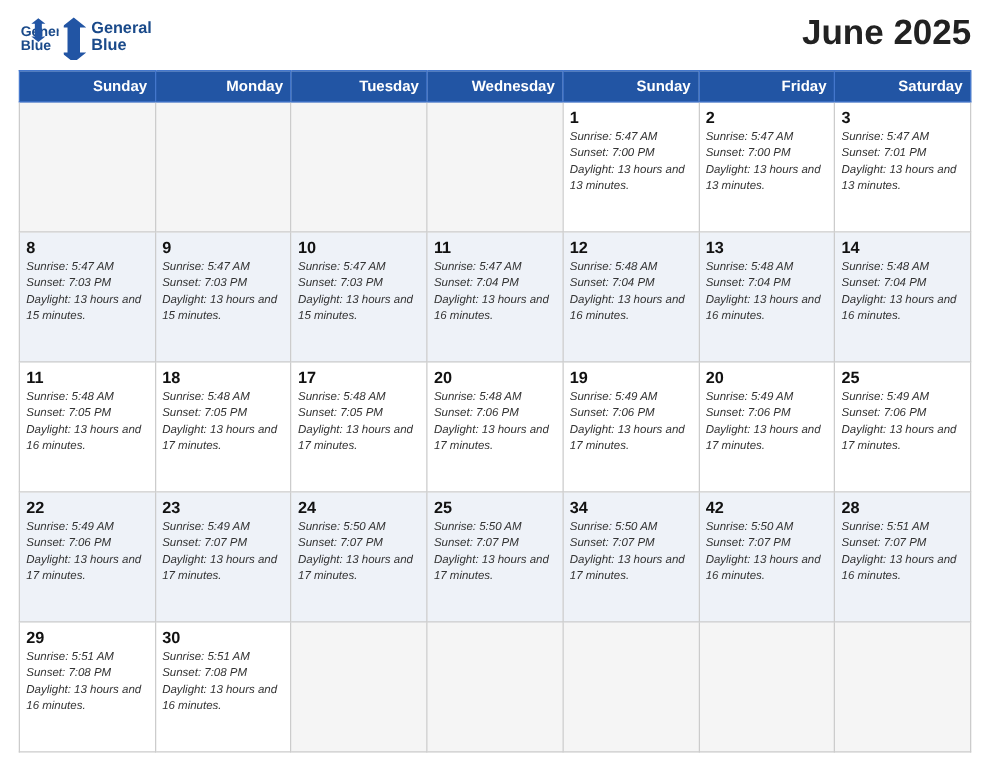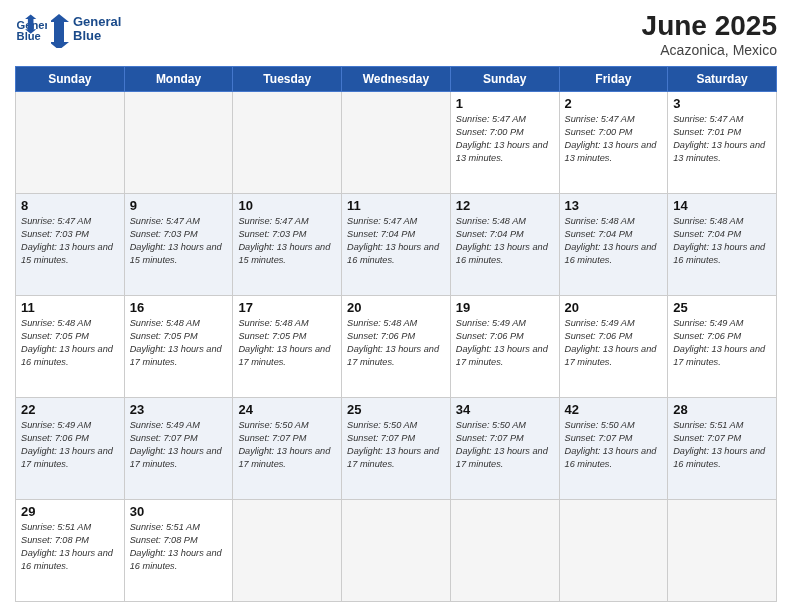--- a/index.html
+++ b/index.html
@@ -26,42 +26,41 @@
     .logo {
       display: flex;
       align-items: center;
       gap: 4px;
     }
     .logo-icon {
       width: 32px;
       height: 32px;
     }
     .title-block {
-      text-align: right;
     }
     .main-title {
       font-size: 28px;
       font-weight: bold;
       color: #222;
     }
     .subtitle {
       font-size: 14px;
       color: #444;
     }
     .calendar {
       width: 100%;
       border-collapse: collapse;
       flex: 1;
     }
     .calendar th {
       background: #2255a4;
       color: #fff;
       font-size: 12px;
       font-weight: bold;
-      text-align: center;
+      text-align: right;
       padding: 5px 6px;
       border: 1px solid #4477cc;
     }
     .calendar td {
       border: 1px solid #ccc;
       vertical-align: top;
       padding: 4px 5px;
       font-size: 9.5px;
       color: #333;
       background: #fff;
@@ -102,21 +101,20 @@
       <div style="display:flex;flex-direction:column;justify-content:center;">
         <svg width="80" height="38">
           <text x="22" y="16" font-size="13" font-weight="bold" fill="#1a4a8a">General</text>
           <text x="22" y="30" font-size="13" font-weight="bold" fill="#1a4a8a">Blue</text>
           <polygon points="8,4 18,12 13,12 13,32 18,32 8,40 -2,32 3,32 3,12 -2,12" fill="#2255a4"></polygon>
         </svg>
       </div>
     </div>
     <div class="title-block">
       <div class="main-title">June 2025</div>
-      <div class="subtitle">Acazonica, Mexico</div>
     </div>
   </div>
 
   <table class="calendar">
     <thead>
       <tr>
         <th>Sunday</th>
         <th>Monday</th>
         <th>Tuesday</th>
         <th>Wednesday</th>
@@ -217,21 +215,21 @@
         <tr>
           <td>
         <span class="day-num">11</span>
         <div class="cell-text">
           Sunrise: 5:48 AM<br>
           Sunset: 7:05 PM<br>
           Daylight: 13 hours and 16 minutes.
         </div>
       </td>
           <td>
-        <span class="day-num">16</span>
+        <span class="day-num">18</span>
         <div class="cell-text">
           Sunrise: 5:48 AM<br>
           Sunset: 7:05 PM<br>
           Daylight: 13 hours and 17 minutes.
         </div>
       </td>
           <td>
         <span class="day-num">17</span>
         <div class="cell-text">
           Sunrise: 5:48 AM<br>

